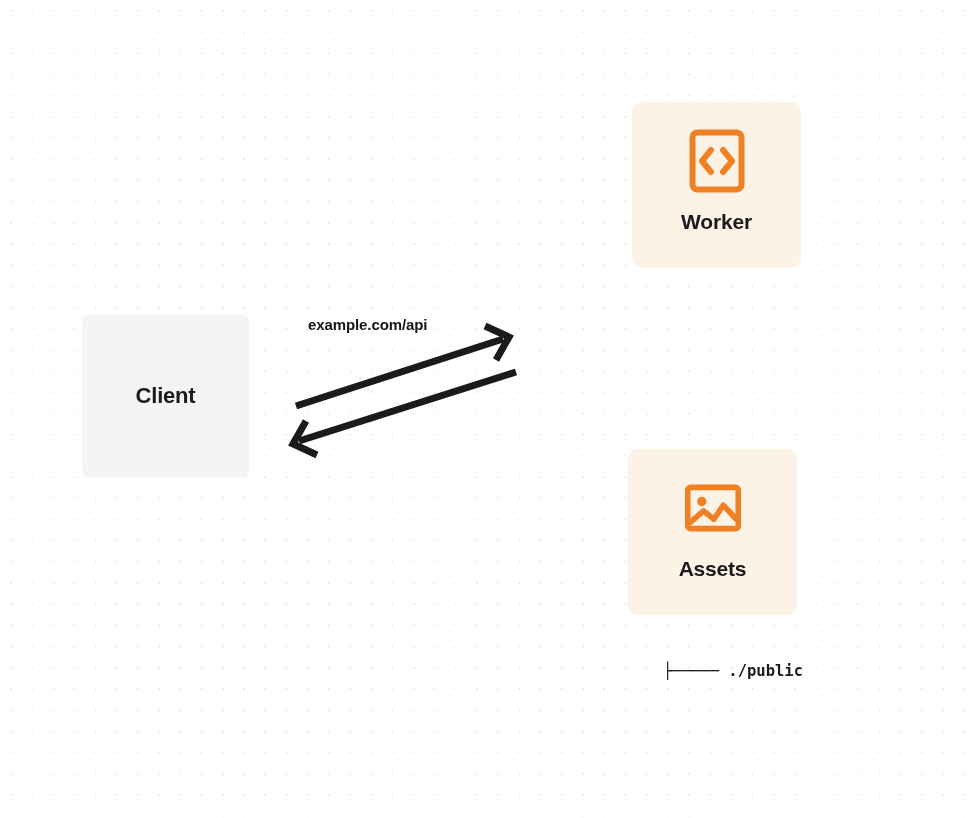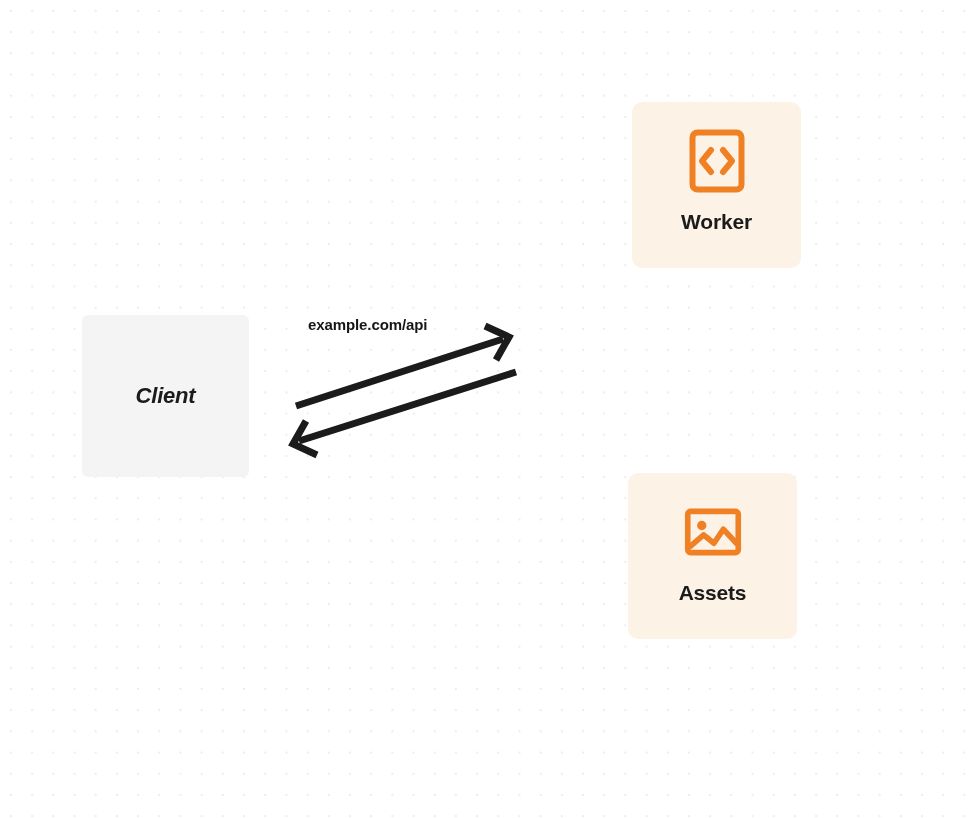--- a/index.html
+++ b/index.html
@@ -36,21 +36,20 @@
     border-radius: 6px;
     display: flex;
     align-items: center;
     justify-content: center;
   }
   #client-node .node-label {
     font-size: 22px;
     font-weight: bold;
     color: #1b1b1b;
     letter-spacing: -0.2px;
-    font-style: italic;
   }
 
   
   #arrows-layer {
     position: absolute;
     left: 0;
     top: 0;
     width: 980px;
     height: 818px;
     pointer-events: none;
@@ -110,21 +109,21 @@
     box-sizing: border-box;
   }
   #worker-card {
     left: 632px;
     top: 102px;
     height: 166px;
     padding-top: 26px;
   }
   #assets-card {
     left: 628px;
-    top: 473px;
+    top: 449px;
     height: 166px;
     padding-top: 26px;
   }
   .service-card .card-icon {
     width: 58px;
     height: 66px;
     display: flex;
     align-items: center;
     justify-content: center;
   }
@@ -191,16 +190,17 @@
       <svg width="62" height="62" viewBox="0 0 62 62" xmlns="http://www.w3.org/2000/svg">
         <rect x="4" y="9" width="54" height="44" rx="3" ry="3" fill="none" stroke="#ef8024" stroke-width="6"></rect>
         <circle cx="19" cy="24" r="5" fill="#ef8024"></circle>
         <polyline points="7,46 21,34 32,43 42,28 56,43" fill="none" stroke="#ef8024" stroke-width="6" stroke-linecap="round" stroke-linejoin="round"></polyline>
       </svg>
     </div>
     <span class="card-label">Assets</span>
   </div>
 
   <div id="file-tree">
+    <span class="tree-row">├───── ./public</span>
     
   </div>
 
 </div>
 
 </body></html>

